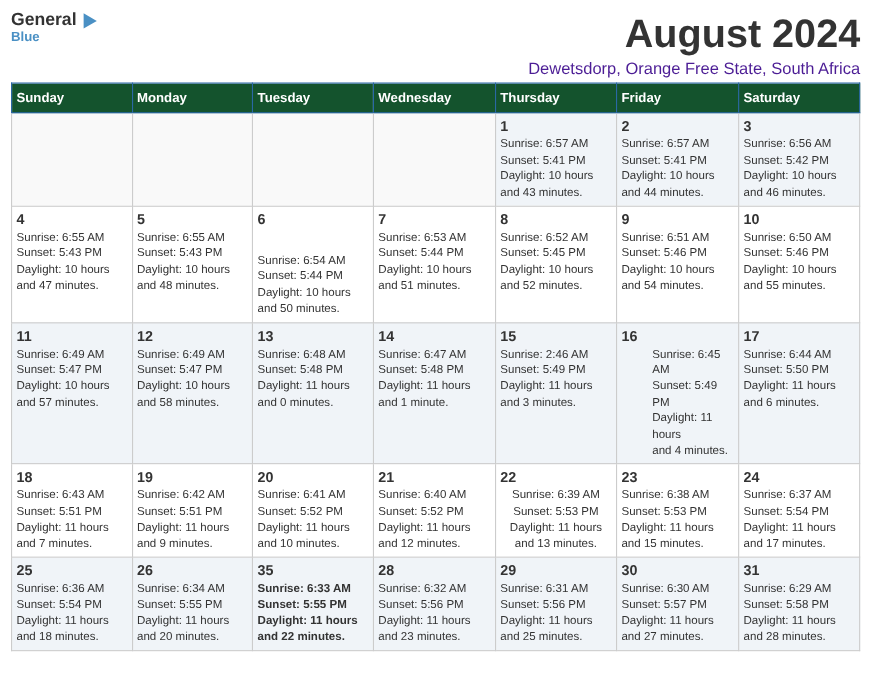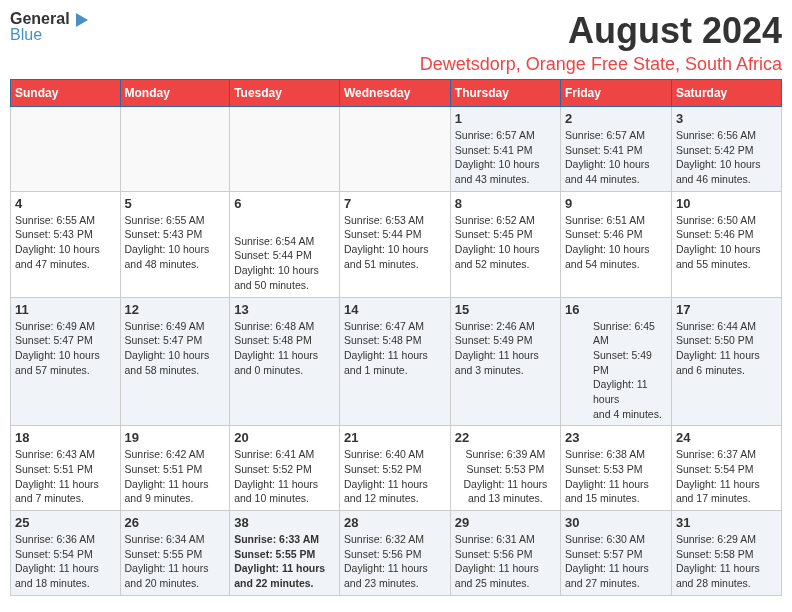--- a/index.html
+++ b/index.html
@@ -23,31 +23,31 @@
     }
     .title-block {
       text-align: right;
     }
     .main-title {
       font-size: 36px;
       font-weight: bold;
       color: #333;
     }
     .subtitle {
-      font-size: 18px;
-      color: #ef4444;
+      font-size: 15px;
+      color: #4c1d95;
       margin-top: 2px;
     }
     table {
       width: 100%;
       border-collapse: collapse;
       font-size: 11px;
     }
     thead tr th {
-      background-color: #ef4444;
+      background-color: #14532d;
       color: #fff;
       padding: 6px 4px;
       text-align: left;
       font-size: 12px;
       font-weight: bold;
       border: 1px solid #2a68a5;
     }
     tbody tr td {
       border: 1px solid #ccc;
       vertical-align: top;
@@ -82,21 +82,21 @@
 
 <div class="header-area">
   <div class="logo">
     <div>
       <div style="display:flex;align-items:center;gap:0px;">
         <div>
           <span style="color:#333;font-size:16px;font-weight:bold;">General</span>
           <span style="display:inline-block;width:0;height:0;border-top:7px solid transparent;border-bottom:7px solid transparent;border-left:12px solid #4a90c4;margin-left:2px;vertical-align:middle;"></span>
         </div>
       </div>
-      <div style="color:#4a90c4;font-size:16px;font-weight:normal;margin-top:-2px;">Blue</div>
+      <div style="color:#4a90c4;font-size:12px;font-weight:bold;margin-top:-2px;">Blue</div>
     </div>
   </div>
   <div class="title-block">
     <div class="main-title">August 2024</div>
     <div class="subtitle">Dewetsdorp, Orange Free State, South Africa</div>
   </div>
 </div>
 
 <table>
   <thead>
@@ -300,21 +300,21 @@
 and 18 minutes.</div>
         </td>
         <td>
           <span class="day-number">26</span>
           <div class="day-info" style="white-space: pre-line;">Sunrise: 6:34 AM
 Sunset: 5:55 PM
 Daylight: 11 hours
 and 20 minutes.</div>
         </td>
         <td>
-          <span class="day-number">38</span>
+          <span class="day-number">35</span>
           <div class="day-info" style="white-space: pre-line; font-weight: bold;">Sunrise: 6:33 AM
 Sunset: 5:55 PM
 Daylight: 11 hours
 and 22 minutes.</div>
         </td>
         <td>
           <span class="day-number">28</span>
           <div class="day-info" style="white-space: pre-line;">Sunrise: 6:32 AM
 Sunset: 5:56 PM
 Daylight: 11 hours

